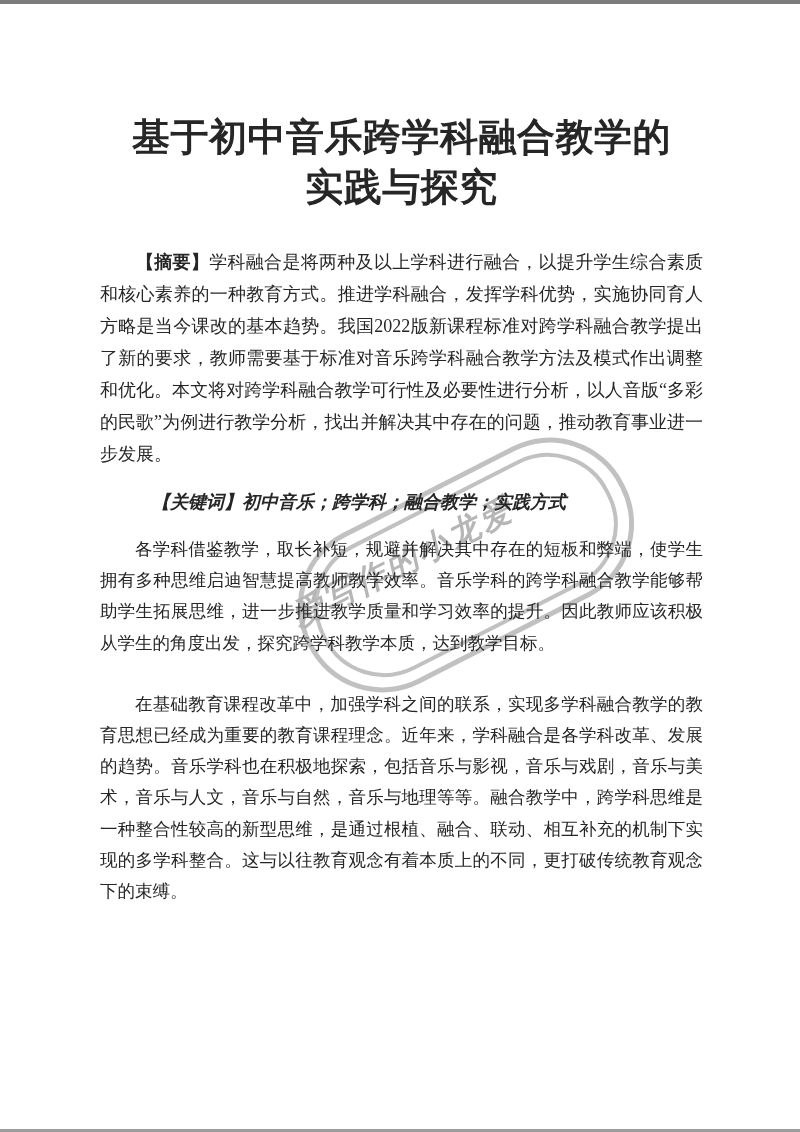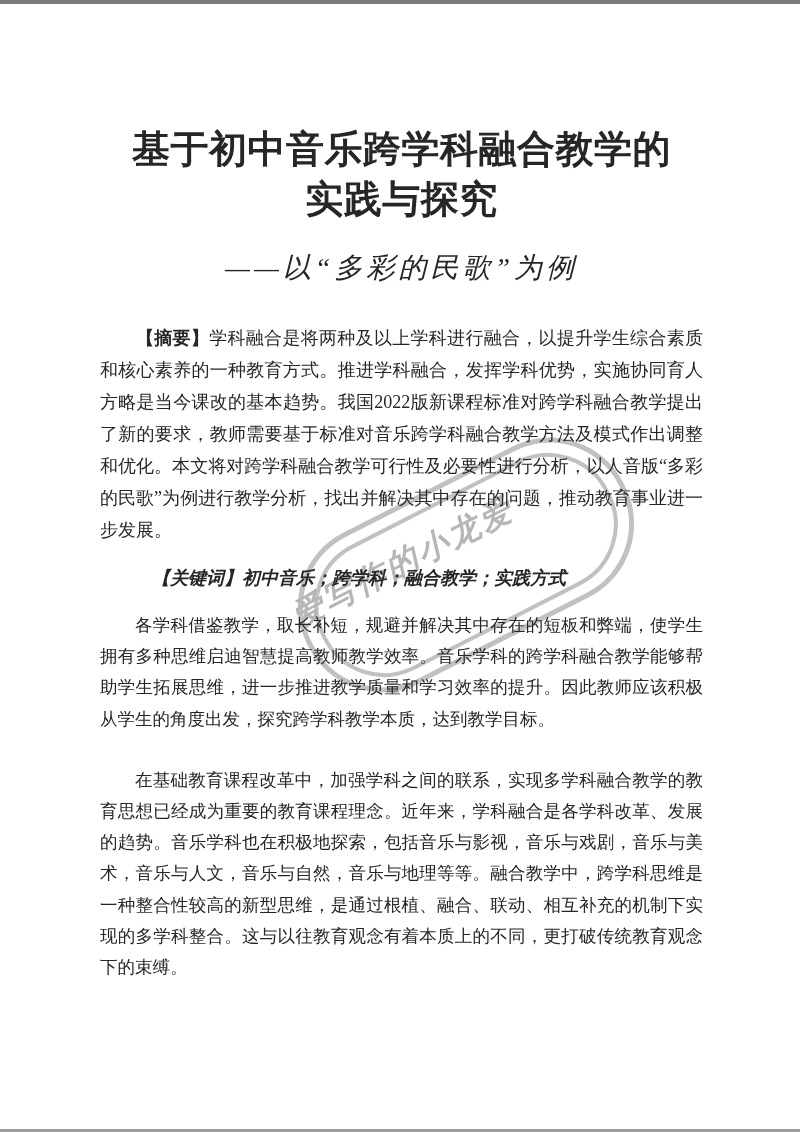--- a/index.html
+++ b/index.html
@@ -24,21 +24,21 @@
   }
   .edge-bottom {
     position: absolute;
     bottom: 0; left: 0; right: 0;
     height: 3px;
     background: #9c9c9c;
   }
   .content {
     position: absolute;
     left: 100px;
-    top: 12px;
+    top: 0;
     width: 603px;
   }
   .title {
     margin: 112px 0 0 0;
     font-size: 38px;
     line-height: 50px;
     font-weight: 700;
     text-align: center;
     letter-spacing: 0.5px;
   }
@@ -116,21 +116,20 @@
     <text x="148" y="158" text-anchor="middle" font-size="32" letter-spacing="3" fill="#9b9b9b" transform="rotate(-27 148 148)">爱写作的小龙爱</text>
   </svg>
 
   <div class="content">
 
     <h1 class="title">
       <span>基于初中音乐跨学科融合教学的</span><br>
       <span>实践与探究</span>
     </h1>
 
-    <div class="subtitle">——以“多彩的民歌”为例</div>
 
     <p class="abstract">
       <span class="label">【摘要】</span><span>学科融合是将两种及以上学科进行融合，以提升学生综合素质和核心素养的一种教育方式。推进学科融合，发挥学科优势，实施协同育人方略是当今课改的基本趋势。我国2022版新课程标准对跨学科融合教学提出了新的要求，教师需要基于标准对音乐跨学科融合教学方法及模式作出调整和优化。本文将对跨学科融合教学可行性及必要性进行分析，以人音版“多彩的民歌”为例进行教学分析，找出并解决其中存在的问题，推动教育事业进一步发展。</span>
     </p>
 
     <p class="keywords">
       <span>【关键词】</span><span>初中音乐；跨学科；融合教学；实践方式</span>
     </p>
 
     <p class="para">各学科借鉴教学，取长补短，规避并解决其中存在的短板和弊端，使学生拥有多种思维启迪智慧提高教师教学效率。音乐学科的跨学科融合教学能够帮助学生拓展思维，进一步推进教学质量和学习效率的提升。因此教师应该积极从学生的角度出发，探究跨学科教学本质，达到教学目标。</p>

